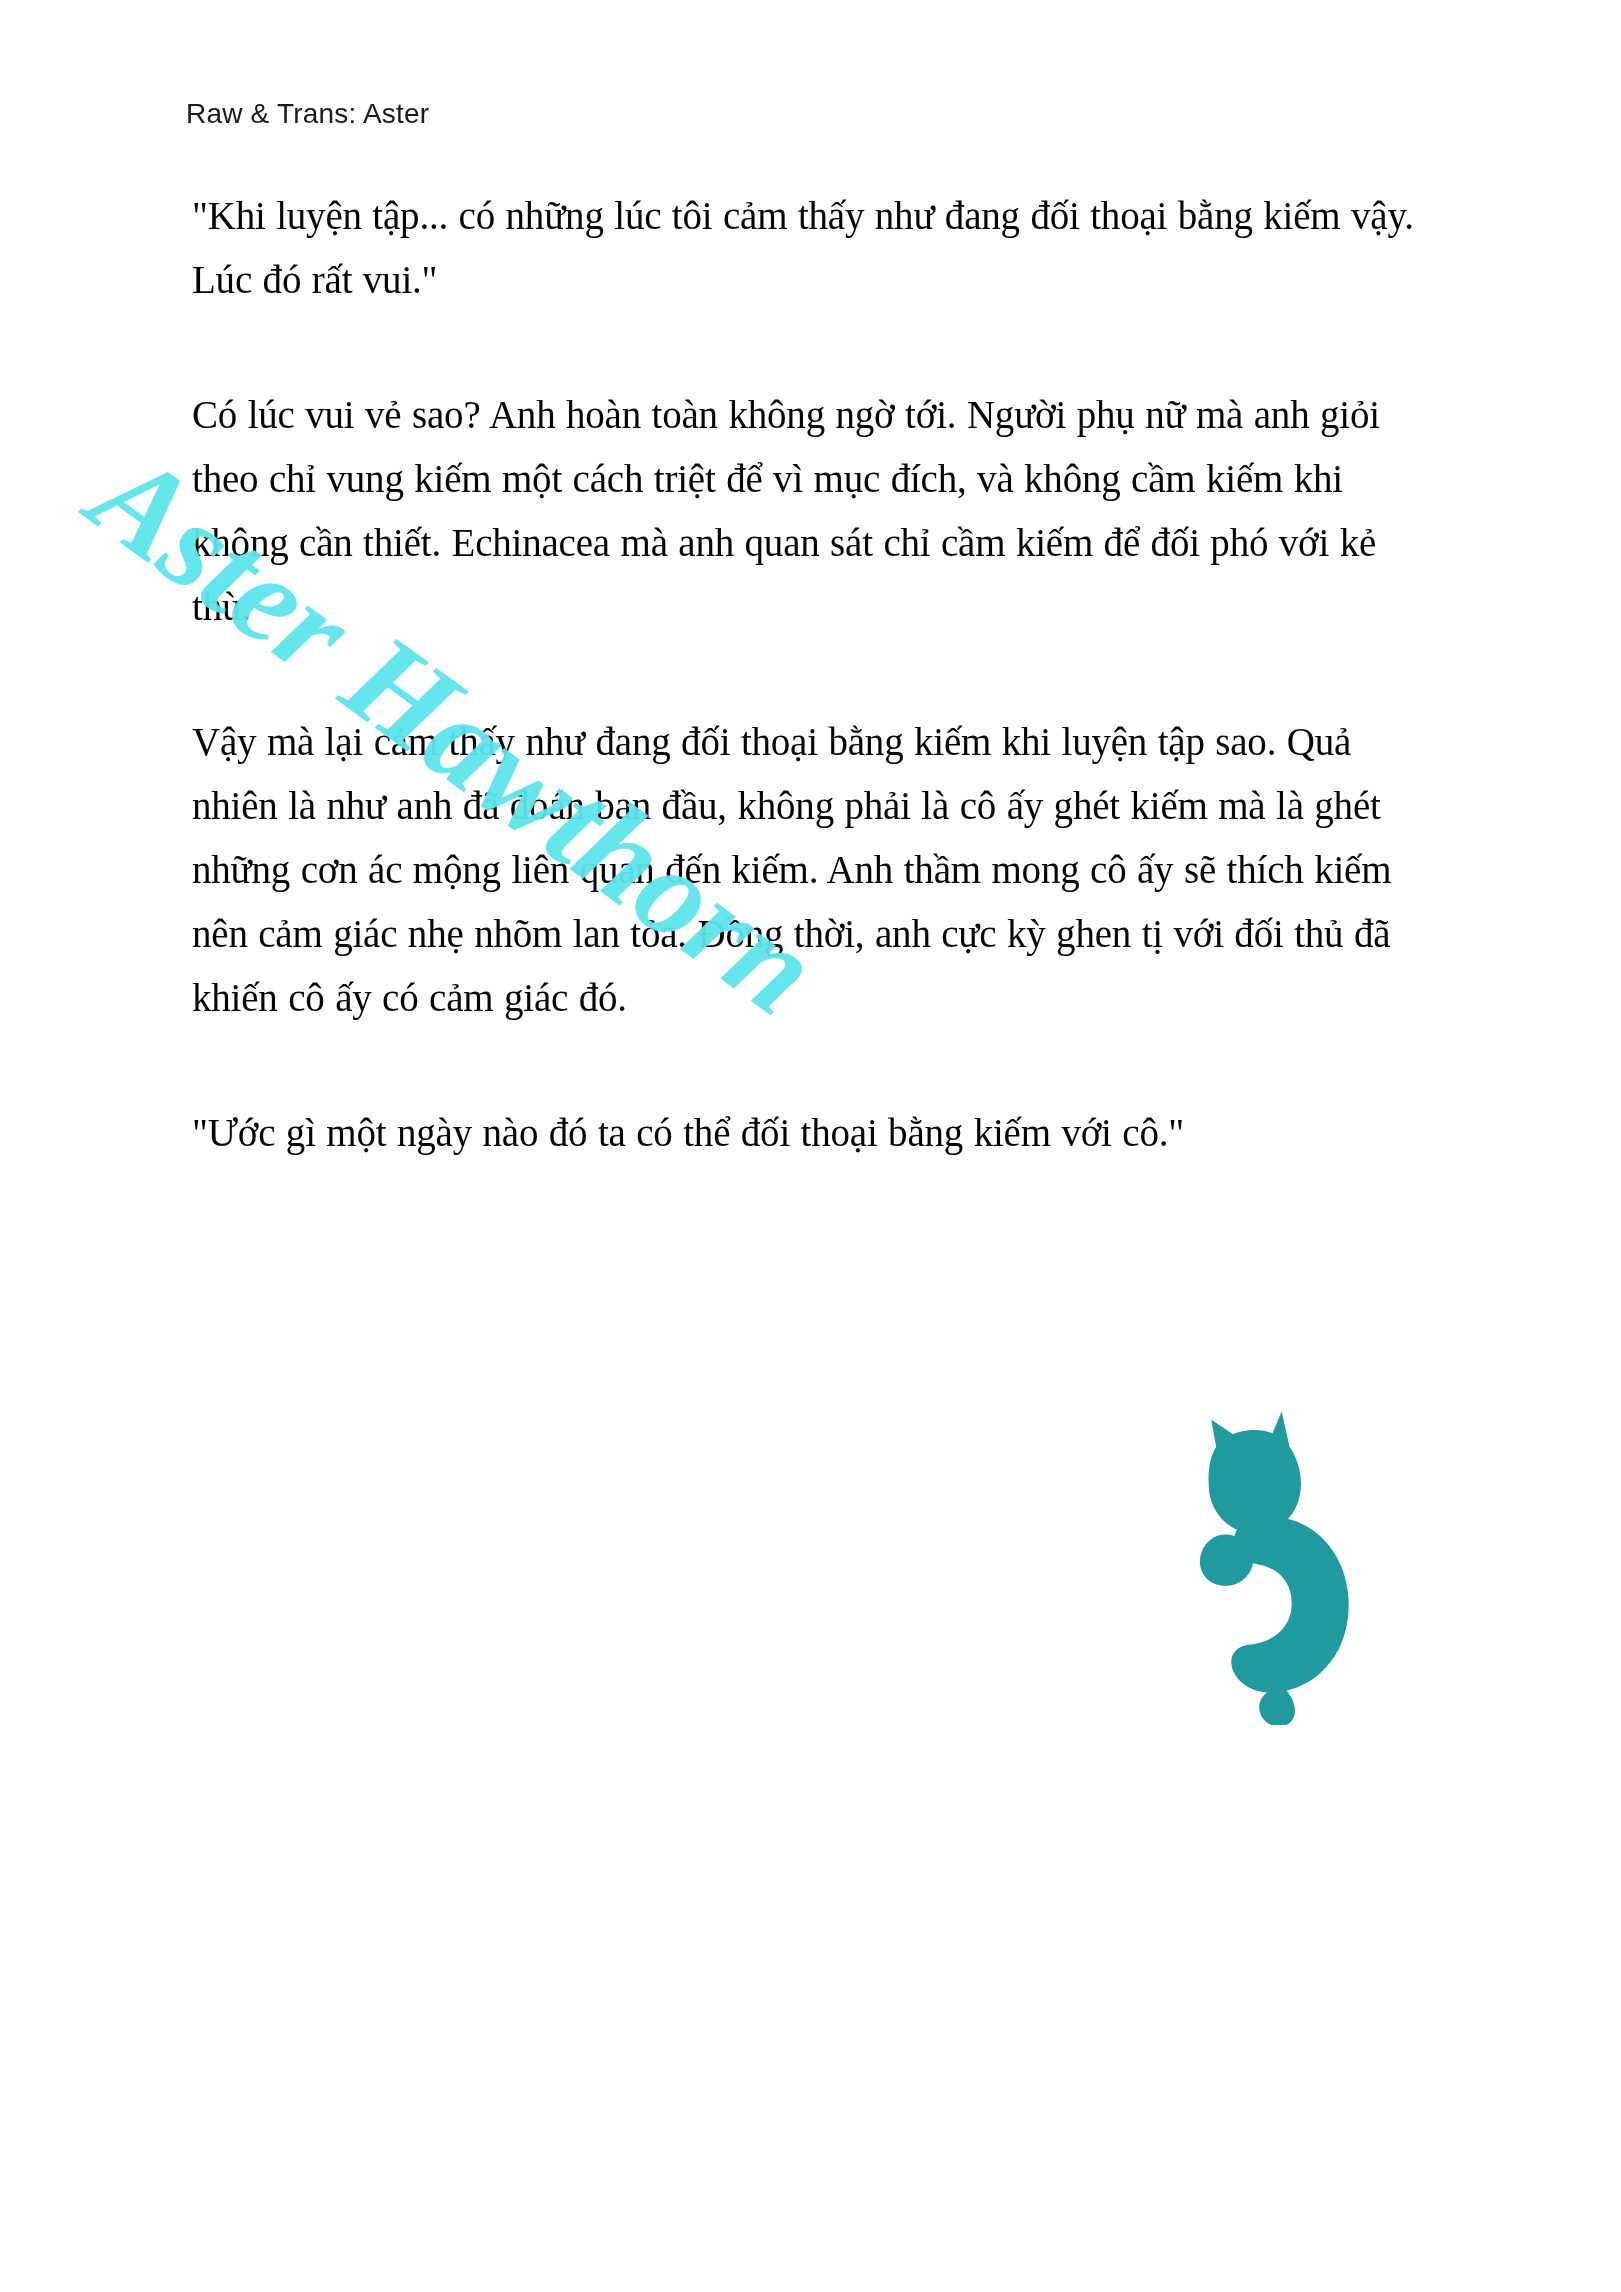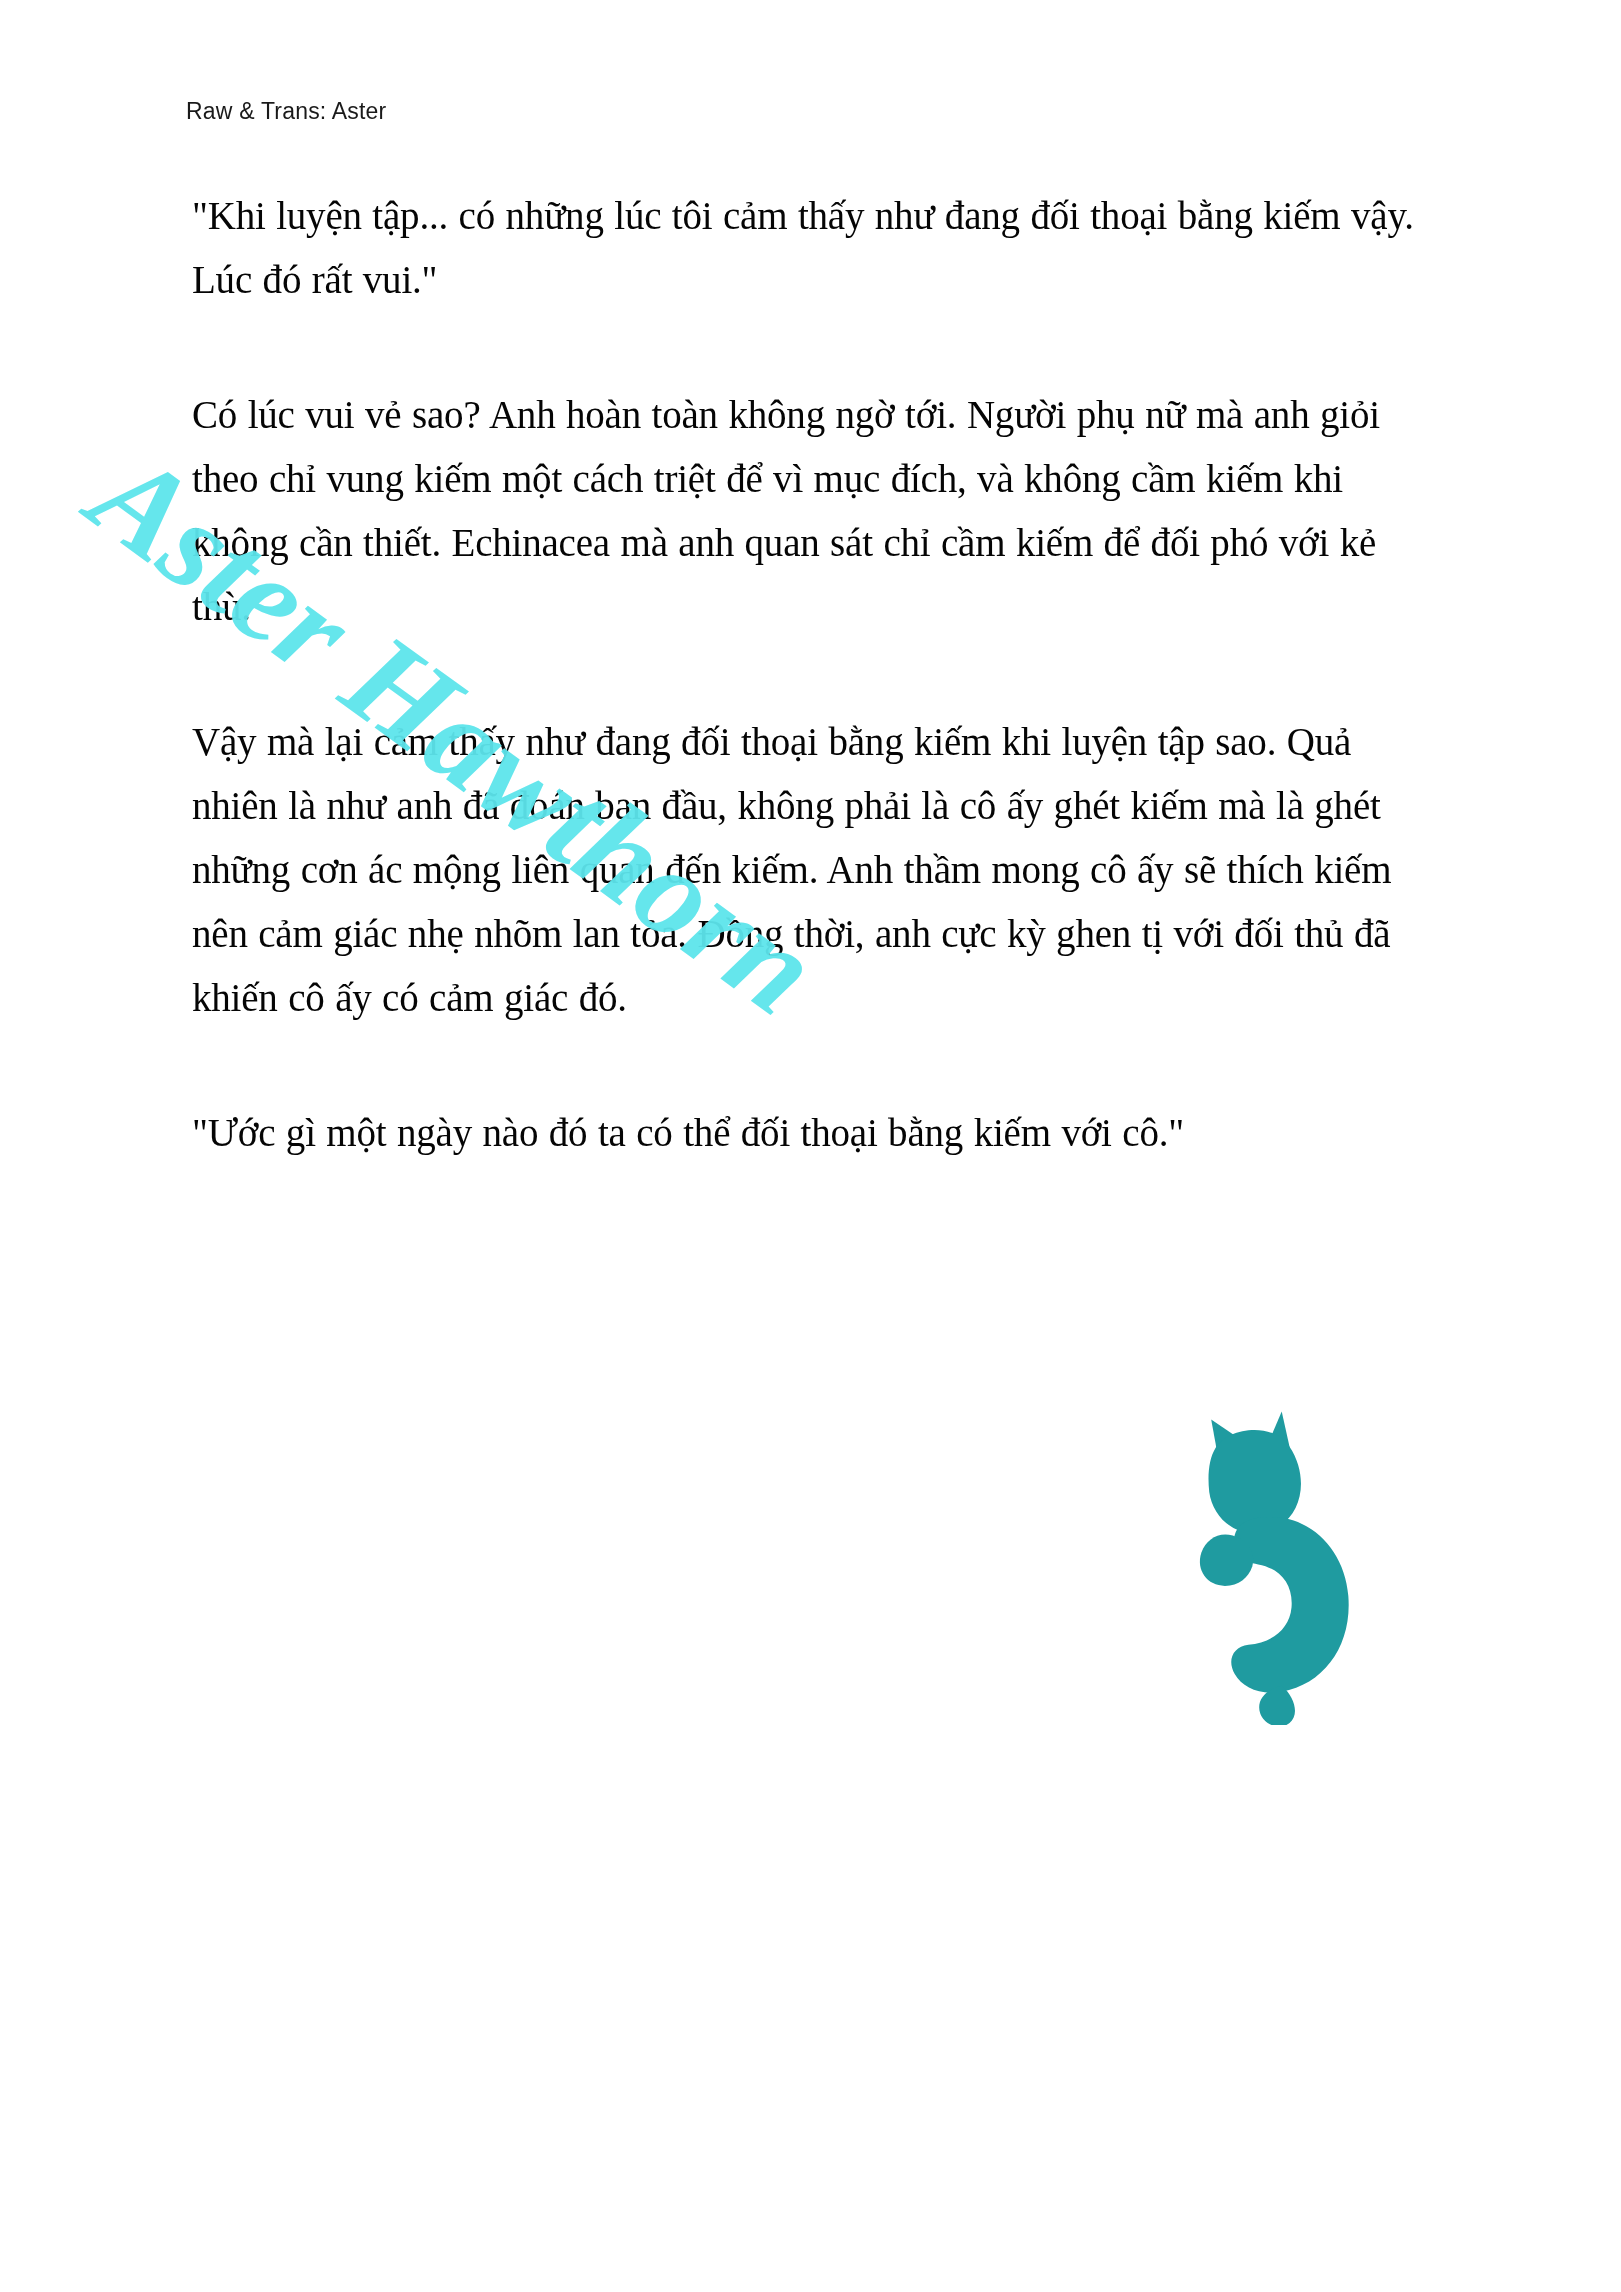--- a/index.html
+++ b/index.html
@@ -17,21 +17,21 @@
     background: #ffffff;
     overflow: hidden;
     box-sizing: border-box;
   }
   
   #header {
     position: absolute;
     left: 186px;
     top: 98px;
     font-family: "Liberation Sans", sans-serif;
-    font-size: 23px;
+    font-size: 28px;
     color: #1a1a1a;
     letter-spacing: 0.2px;
     white-space: nowrap;
   }
   
   #content {
     position: absolute;
     left: 192px;
     top: 184px;
     width: 1225px;

